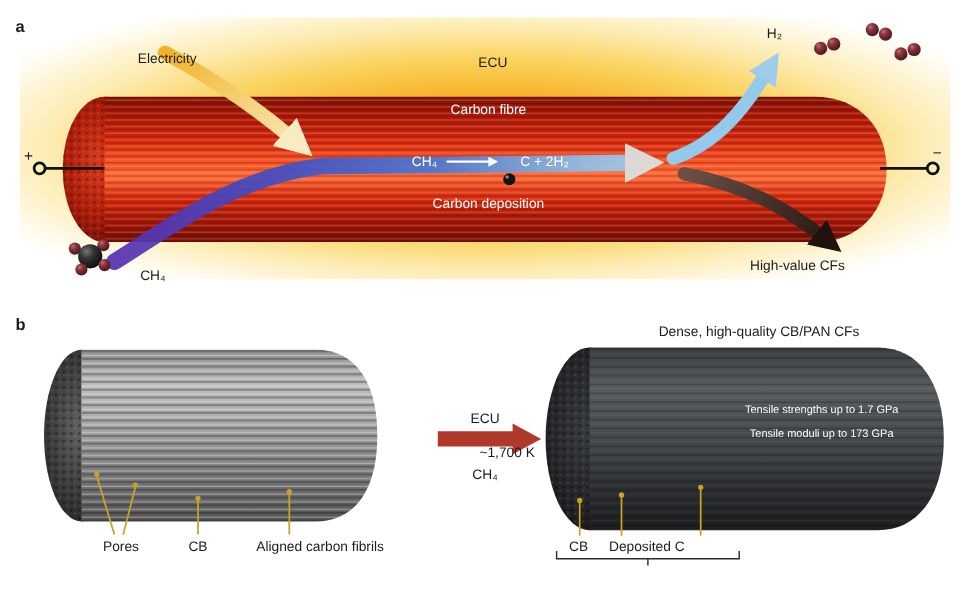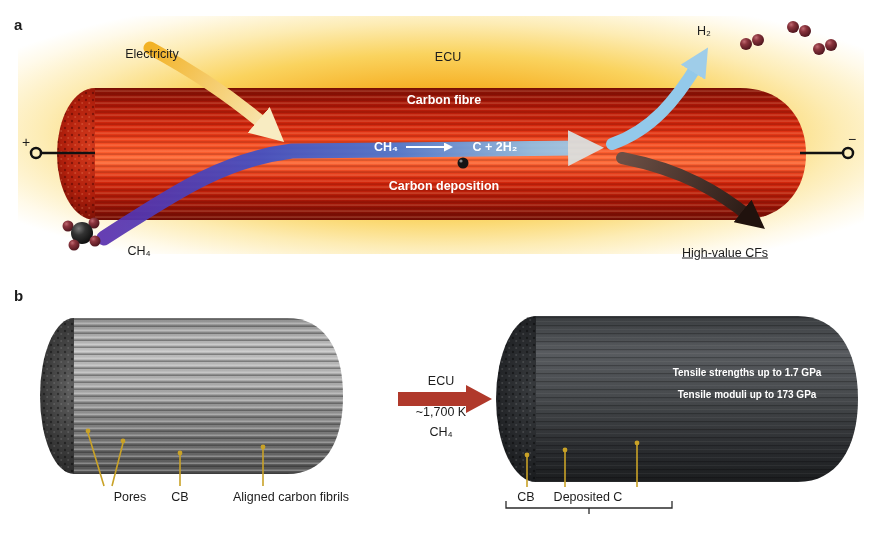--- a/index.html
+++ b/index.html
@@ -5,21 +5,21 @@
   html,body{margin:0;padding:0;background:#fff;}
   .canvas{
     position:relative;width:882px;height:537px;background:#ffffff;
     font-family:"Liberation Sans", sans-serif;color:#1c1c1c;overflow:hidden;
   }
   .gfx{position:absolute;left:0;top:0;width:882px;height:537px;}
   .lbl{
     position:absolute;transform:translate(-50%,-50%);
     white-space:nowrap;font-size:12.5px;line-height:1.2;text-align:center;z-index:5;
   }
-  .lbl.white{color:#ffffff;font-weight:bold;}
+  .lbl.white{color:#ffffff;}
   .lbl.small{font-size:10px;}
   .panel-letter{
     position:absolute;font-weight:bold;font-size:15px;z-index:5;
   }
   .sign{font-size:14px;}
 </style>
 </head>
 <body>
 
 <div class="canvas">
@@ -240,32 +240,33 @@
 
   <div class="panel-letter" style="left:14px;top:16px;">a</div>
   <div class="lbl" style="left:152px;top:37px;margin-top:17px;">Electricity</div>
   <div class="lbl" style="left:448px;top:57px;">ECU</div>
   <div class="lbl white" style="left:444px;top:100px;">Carbon fibre</div>
   <div class="lbl white" style="left:386px;top:147px;">CH₄</div>
   <div class="lbl white" style="left:495px;top:147px;">C + 2H₂</div>
   <div class="lbl white" style="left:444px;top:186px;">Carbon deposition</div>
   <div class="lbl" style="left:704px;top:31px;">H₂</div>
   <div class="lbl" style="left:139px;top:251px;">CH₄</div>
-  <div class="lbl" style="left:725px;top:253px;text-decoration:underline;">High-value CFs</div>
+  <div class="lbl" style="left:725px;top:242px;">High-value CFs</div>
   <div class="lbl sign" style="left:26px;top:142px;">+</div>
   <div class="lbl sign" style="left:852px;top:139px;">−</div>
 
   <div class="panel-letter" style="left:14px;top:287px;">b</div>
-
-  <div class="lbl" style="left:110px;top:497px;margin-left:20px;">Pores</div>
+  <div class="lbl" style="left:690px;top:302px;">Dense, high-quality CB/PAN CFs</div>
+
+  <div class="lbl" style="left:110px;top:497px;">Pores</div>
   <div class="lbl" style="left:180px;top:497px;">CB</div>
   <div class="lbl" style="left:291px;top:497px;">Aligned carbon fibrils</div>
 
   <div class="lbl" style="left:441px;top:381px;">ECU</div>
-  <div class="lbl" style="left:441px;top:412px;">~1,700 K</div>
+  <div class="lbl" style="left:461px;top:412px;">~1,700 K</div>
   <div class="lbl" style="left:441px;top:432px;">CH₄</div>
 
   <div class="lbl white small" style="left:747px;top:373px;">Tensile strengths up to 1.7 GPa</div>
   <div class="lbl white small" style="left:747px;top:395px;">Tensile moduli up to 173 GPa</div>
 
   <div class="lbl" style="left:526px;top:497px;">CB</div>
   <div class="lbl" style="left:588px;top:497px;">Deposited C</div>
 
 </div>
 

